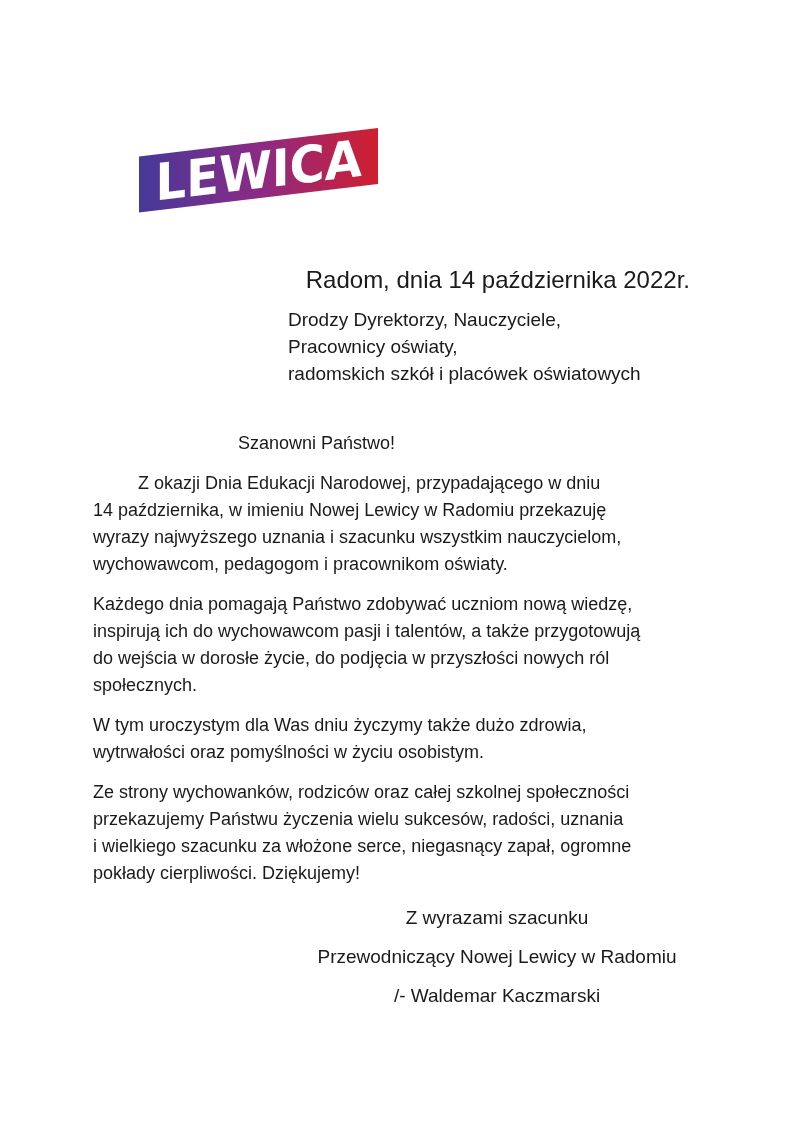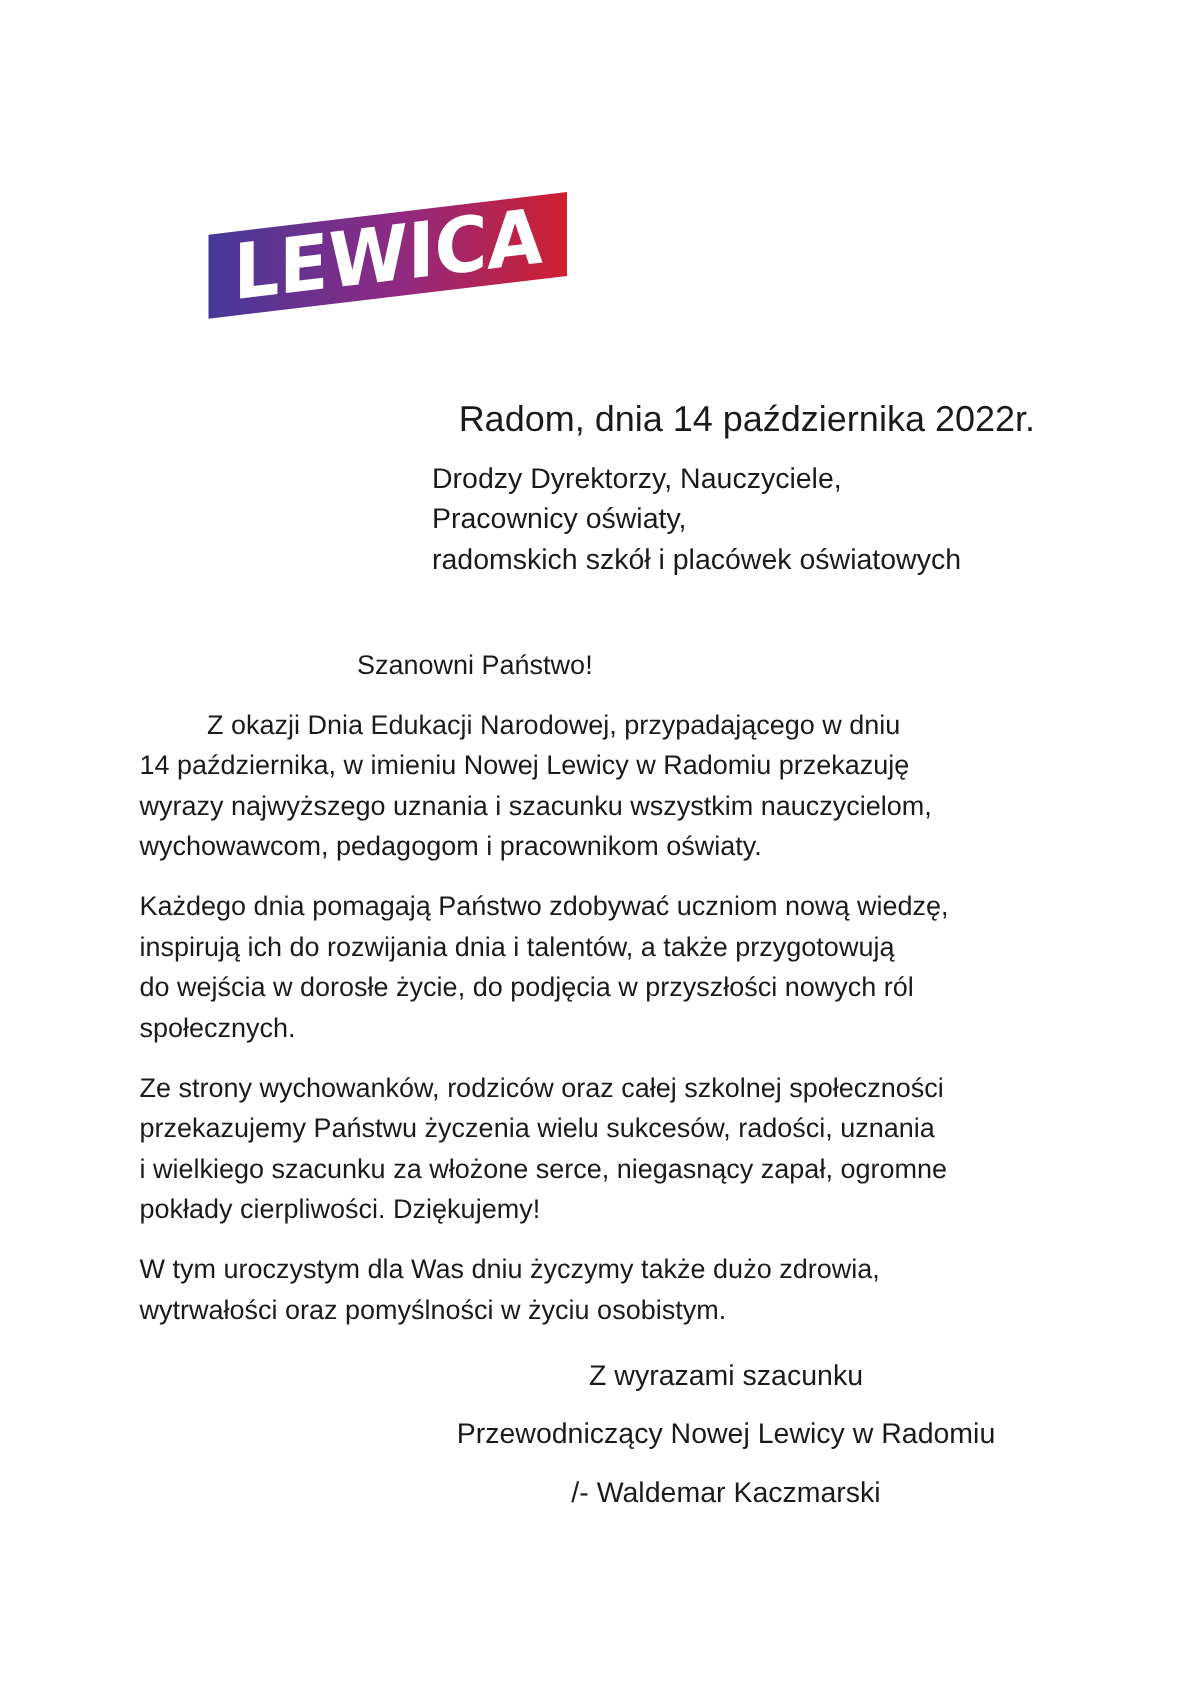--- a/index.html
+++ b/index.html
@@ -71,21 +71,21 @@
     line-height: 27px;
   }
   .letter-body p {
     margin: 0 0 13px 0;
     white-space: pre-line;
   }
   .salutation { text-indent: 145px; }
   .first-indent { text-indent: 45px; }
   .signature {
     position: absolute;
-    left: 284px;
+    left: 297px;
     top: 904px;
     width: 400px;
     text-align: center;
     font-size: 19px;
     line-height: 27px;
   }
   .signature p { margin: 0 0 12px 0; }
 </style>
 </head>
 <body>
@@ -104,29 +104,29 @@
 Pracownicy oświaty,
 radomskich szkół i placówek oświatowych</div>
 
   <div class="letter-body">
     <p class="salutation">Szanowni Państwo!</p>
     <p class="first-indent">Z okazji Dnia Edukacji Narodowej, przypadającego w dniu
 14 października, w imieniu Nowej Lewicy w Radomiu przekazuję
 wyrazy najwyższego uznania i szacunku wszystkim nauczycielom,
 wychowawcom, pedagogom i pracownikom oświaty.</p>
     <p>Każdego dnia pomagają Państwo zdobywać uczniom nową wiedzę,
-inspirują ich do rozwijania dnia i talentów, a także przygotowują
+inspirują ich do wychowawcom pasji i talentów, a także przygotowują
 do wejścia w dorosłe życie, do podjęcia w przyszłości nowych ról
 społecznych.</p>
+    <p>W tym uroczystym dla Was dniu życzymy także dużo zdrowia,
+wytrwałości oraz pomyślności w życiu osobistym.</p>
     <p>Ze strony wychowanków, rodziców oraz całej szkolnej społeczności
 przekazujemy Państwu życzenia wielu sukcesów, radości, uznania
 i wielkiego szacunku za włożone serce, niegasnący zapał, ogromne
 pokłady cierpliwości. Dziękujemy!</p>
-    <p>W tym uroczystym dla Was dniu życzymy także dużo zdrowia,
-wytrwałości oraz pomyślności w życiu osobistym.</p>
   </div>
 
   <div class="signature">
     <p>Z wyrazami szacunku</p>
     <p>Przewodniczący Nowej Lewicy w Radomiu</p>
     <p>/- Waldemar Kaczmarski</p>
   </div>
 
 </div>
 

